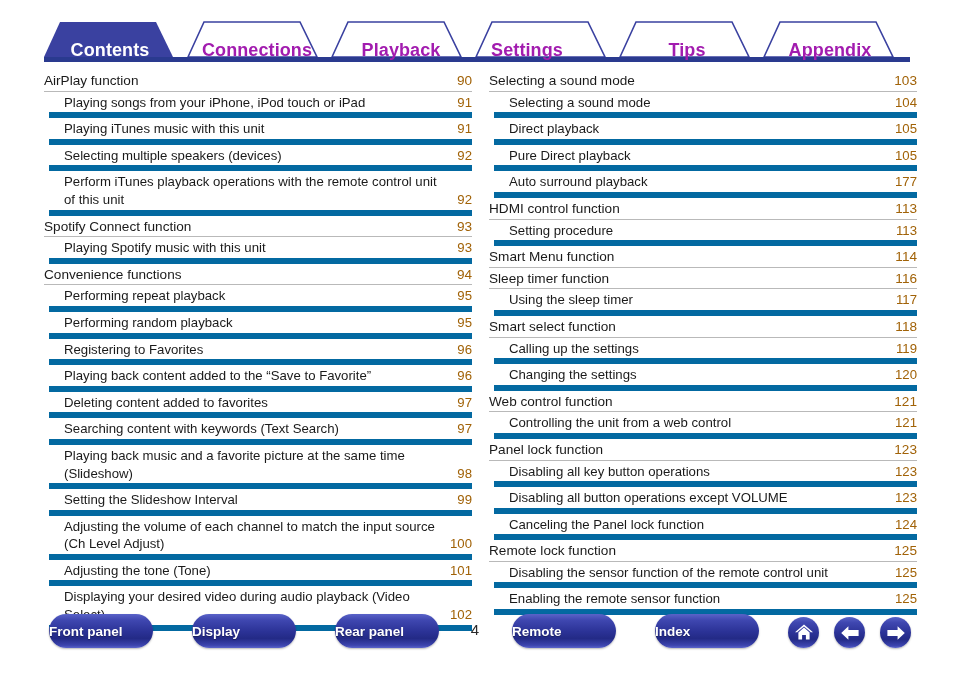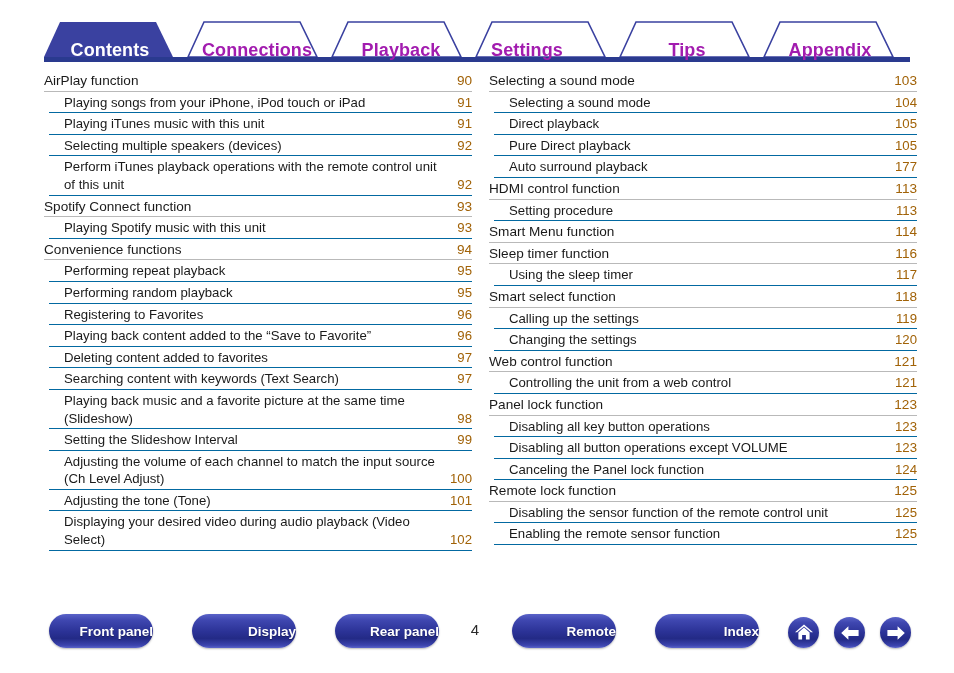--- a/index.html
+++ b/index.html
@@ -76,21 +76,21 @@
     margin-left: 0;
   }
   .toc-entry.lvl1 .title,
   .toc-entry.lvl1 .page {
     font-weight: normal;
     font-size: 13.6px;
   }
 
   
   .toc-entry.lvl2 {
-    border-bottom: 1px solid #0369a1;
+    border-bottom: 6px solid #0369a1;
     padding: 1px 0 1px 15px;
     margin-left: 5px;
   }
   .toc-entry.lvl2 .title,
   .toc-entry.lvl2 .page {
     font-weight: normal;
     font-size: 13.2px;
   }
 
   
@@ -112,21 +112,21 @@
                 #2b3296 52%,
                 #232a86 72%,
                 #3c44ae 92%,
                 #5b64cb 100%);
     box-shadow: 0 1px 2px rgba(0,0,0,0.28);
     color: #ffffff;
     font-size: 13.5px;
     font-weight: bold;
     display: flex;
     align-items: center;
-    justify-content: flex-end;
+    justify-content: flex-start;
     box-sizing: border-box;
     text-shadow: 0 1px 1px rgba(0,0,0,0.35);
   }
   .round-btn {
     position: absolute;
     top: 3px;
     width: 31px;
     height: 31px;
     border-radius: 50%;
     background: linear-gradient(to bottom,

